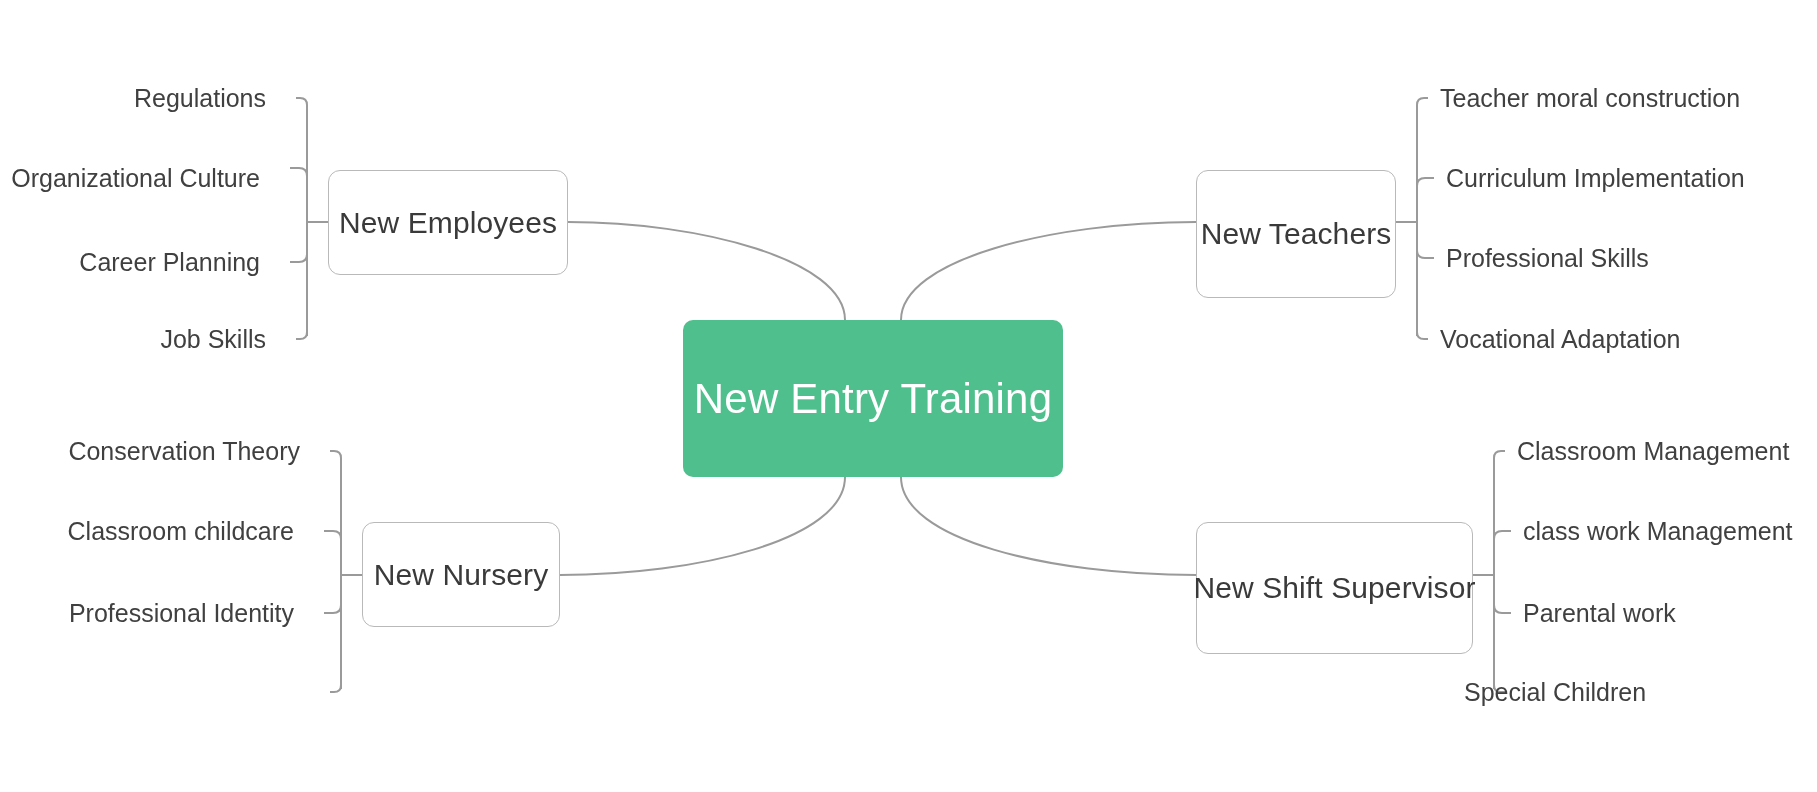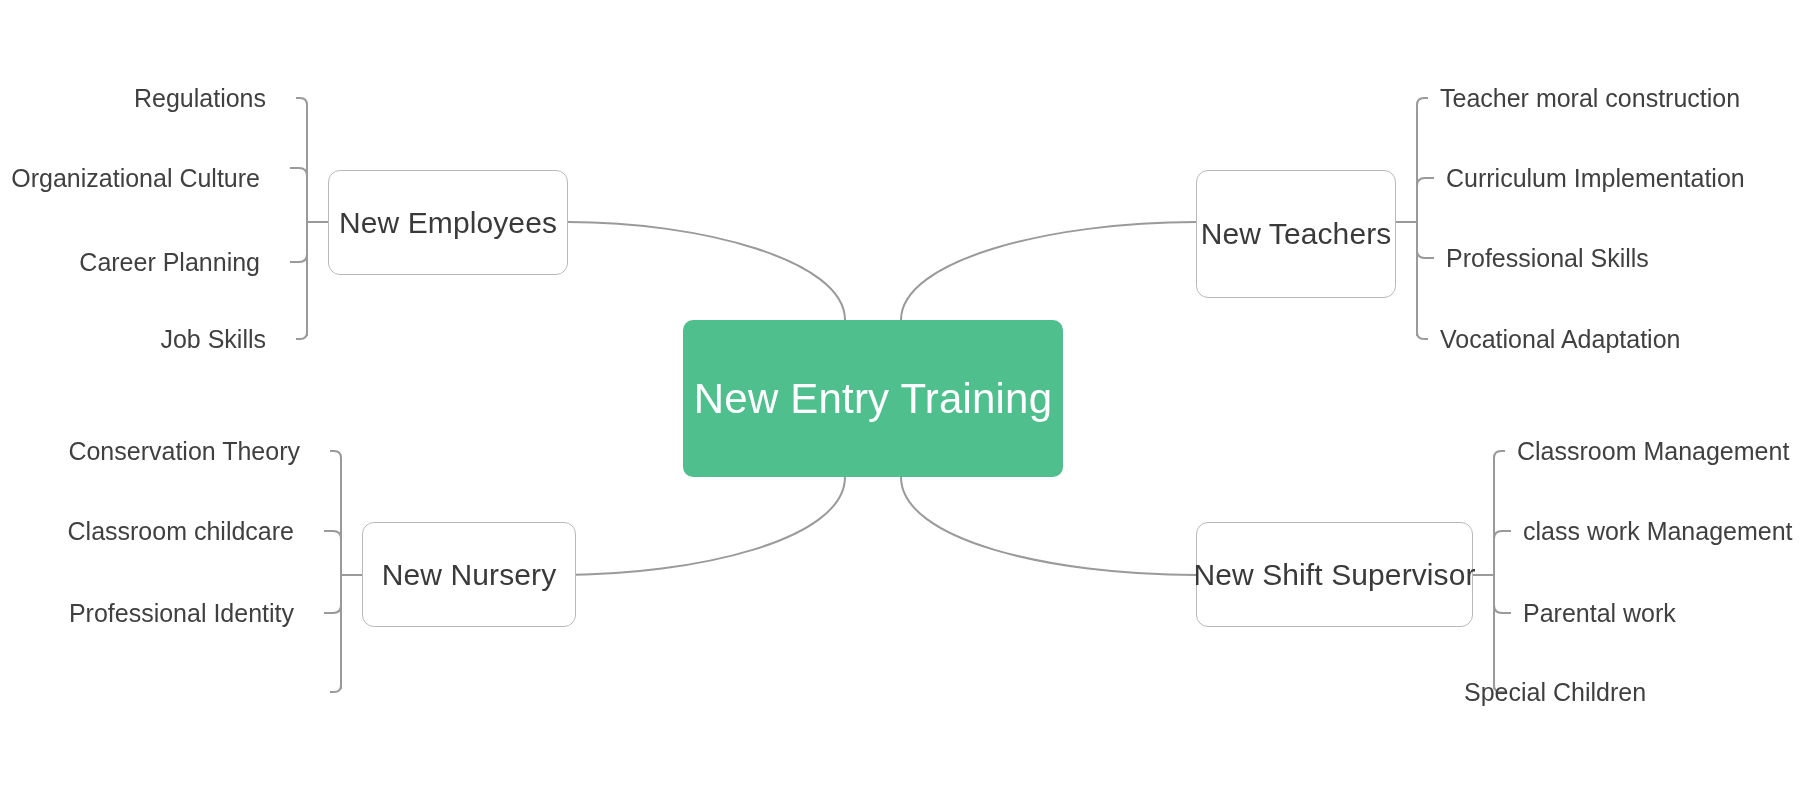--- a/index.html
+++ b/index.html
@@ -119,34 +119,34 @@
   <div class="leaf right" style="left:1446px;top:166px;">
     <span>Curriculum Implementation</span>
   </div>
   <div class="leaf right" style="left:1446px;top:246px;">
     <span>Professional Skills</span>
   </div>
   <div class="leaf right" style="left:1440px;top:327px;">
     <span>Vocational Adaptation</span>
   </div>
 
-  <div class="node" style="left: 362px; top: 522px; width: 214px; height: 105px; background: rgb(255, 255, 255); border-color: rgb(185, 185, 185); color: rgb(58, 58, 58);">
+  <div class="node" style="left: 362px; top: 522px; width: 198px; height: 105px; background: rgb(255, 255, 255); border-color: rgb(185, 185, 185); color: rgb(58, 58, 58);">
     <span>New Nursery</span>
   </div>
   <div class="leaf left" style="right:1517px;top:439px;">
     <span>Conservation Theory</span>
   </div>
   <div class="leaf left" style="right:1523px;top:519px;">
     <span>Classroom childcare</span>
   </div>
   <div class="leaf left" style="right:1523px;top:601px;">
     <span>Professional Identity</span>
   </div>
 
-  <div class="node" style="left: 1196px; top: 522px; width: 277px; height: 105px; background: rgb(255, 255, 255); border-color: rgb(185, 185, 185); color: rgb(58, 58, 58);">
+  <div class="node" style="left: 1196px; top: 522px; width: 277px; height: 132px; background: rgb(255, 255, 255); border-color: rgb(185, 185, 185); color: rgb(58, 58, 58);">
     <span>New Shift Supervisor</span>
   </div>
   <div class="leaf right" style="left:1517px;top:439px;">
     <span>Classroom Management</span>
   </div>
   <div class="leaf right" style="left:1523px;top:519px;">
     <span>class work Management</span>
   </div>
   <div class="leaf right" style="left:1523px;top:601px;text-align:right;">
     <span>Parental work</span>

